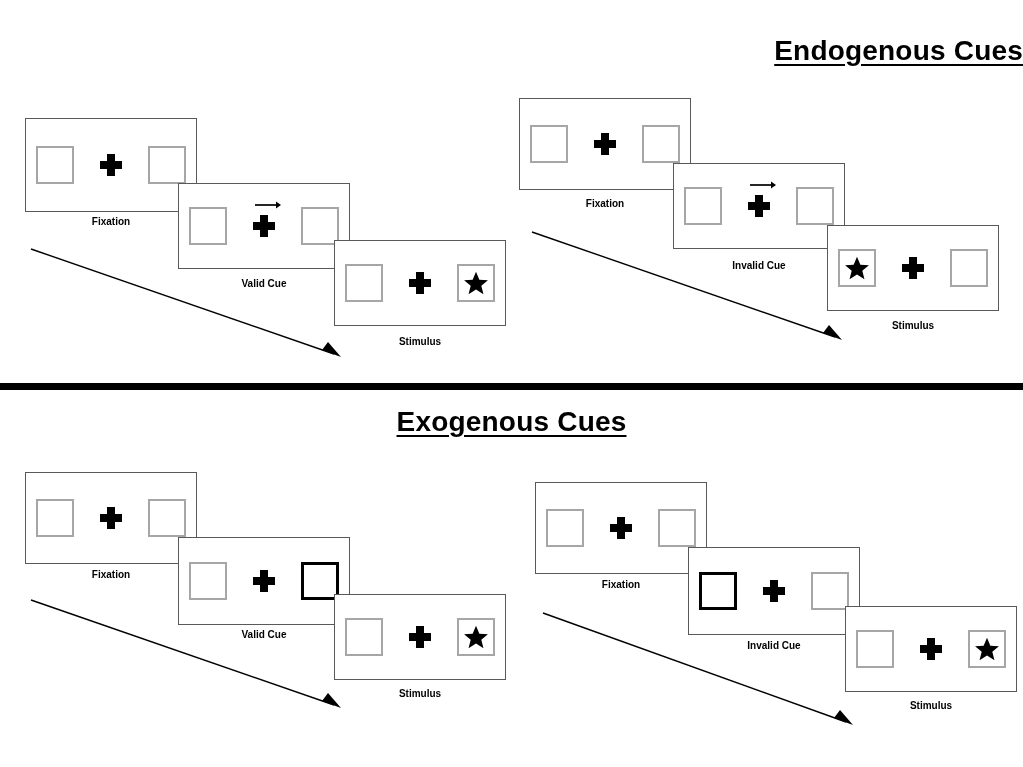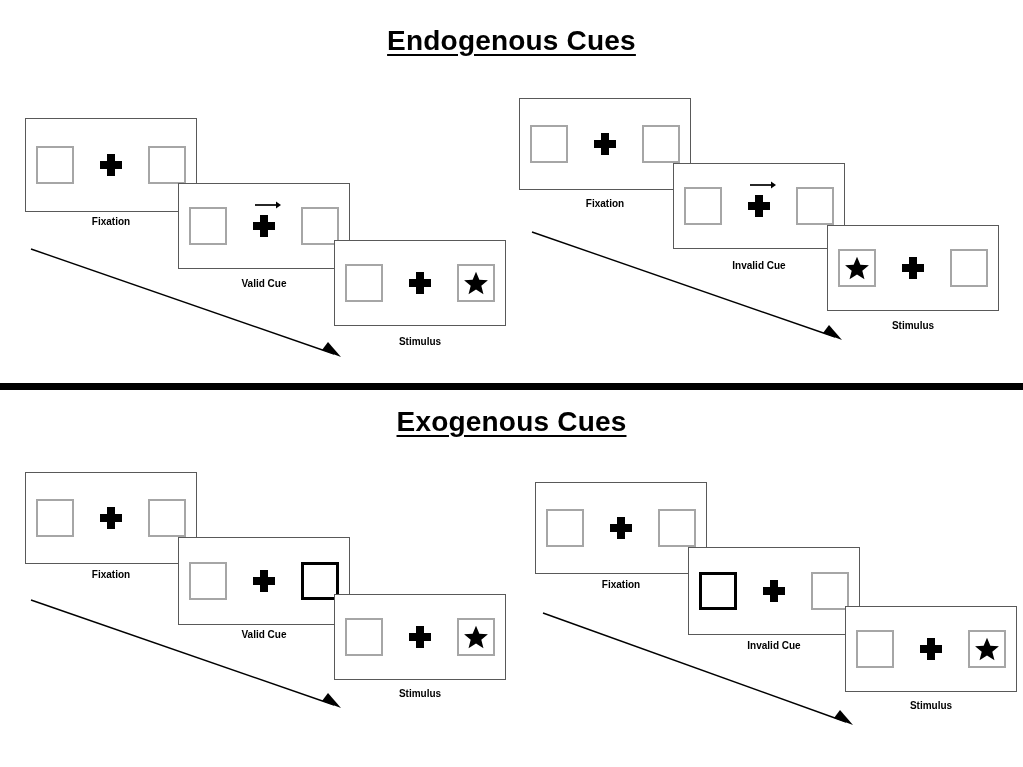--- a/index.html
+++ b/index.html
@@ -8,21 +8,21 @@
 
   .section{position:absolute;left:0;width:1023px;}
   #section-endogenous{top:0;height:388px;}
   #section-exogenous{top:384px;height:371px;padding-left:40px;}
 
   .section-title{
     position:absolute;left:0;width:1023px;text-align:center;
     font-size:28px;font-weight:bold;letter-spacing:.2px;
     text-decoration:underline;text-underline-offset:4px;
   }
-  #title-endogenous{top:25px;}
+  #title-endogenous{top:35px;text-align:right;}
   #title-exogenous{top:418px;}
 
   .divider{position:absolute;left:0;top:383px;width:1023px;height:7px;background:#000;}
 
   
   .panel{
     position:absolute;background:#ffffff;border:1px solid #595959;
     box-sizing:border-box;
   }
   .panel-inner{

